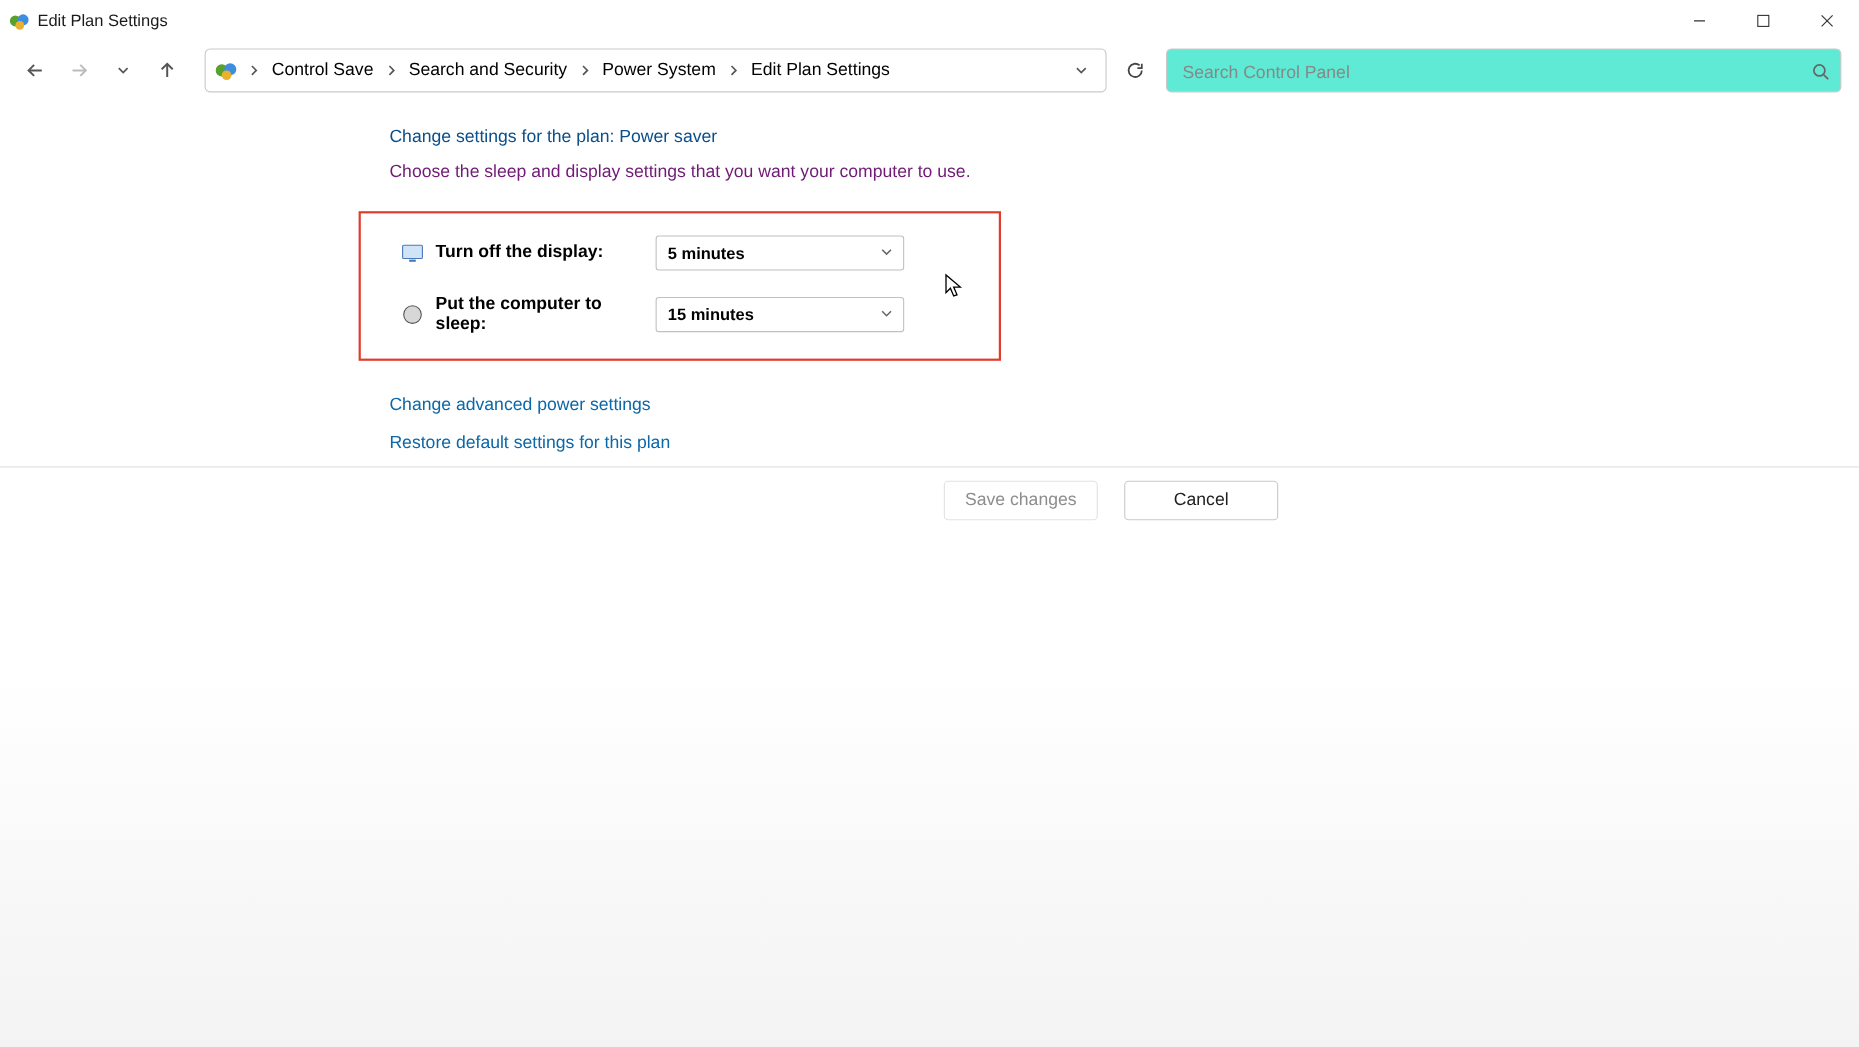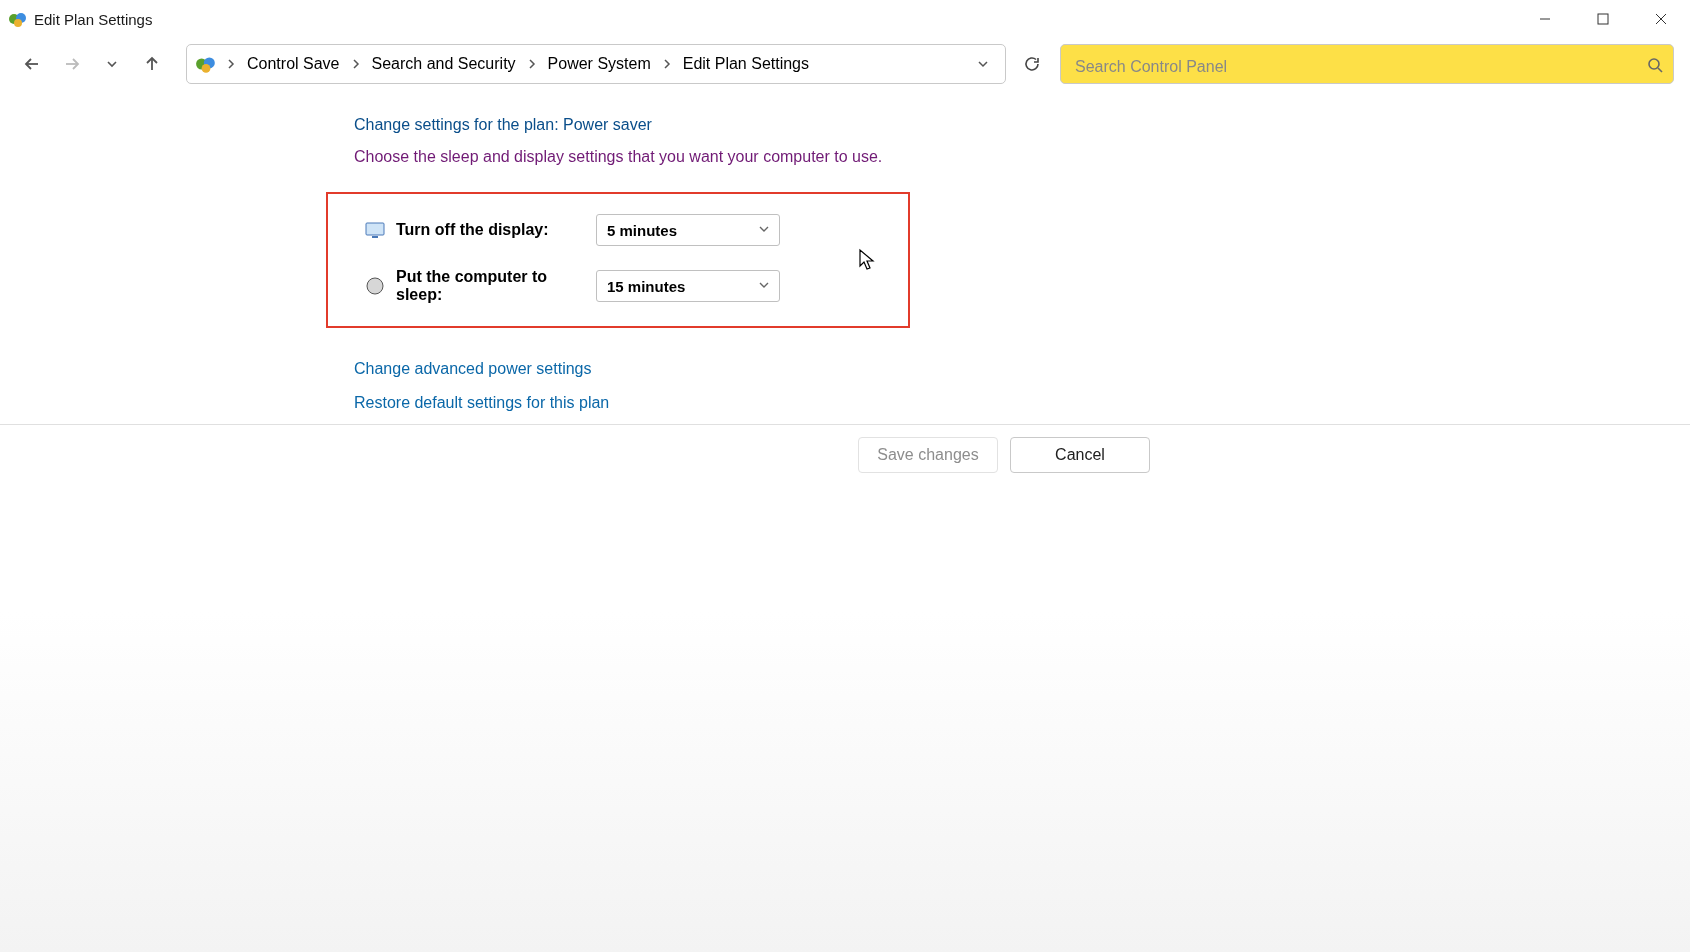--- a/index.html
+++ b/index.html
@@ -29,52 +29,52 @@
     .crumb-sep { color:#555; padding:0 8px; font-size:12px; display:flex; align-items:center; }
     .crumb { font-size:16px; color:#000; cursor:pointer; padding:4px 4px; }
     .addressbar .spacer { flex:1; }
     .ab-drop { width:28px; display:flex; justify-content:center; color:#555; cursor:pointer; }
 
     .refresh-btn { width:40px; height:40px; display:flex; align-items:center; justify-content:center;
                    margin-left:6px; cursor:pointer; color:#444; border-radius:4px; }
 
     .searchbox { flex:1; height:40px; margin-left:8px; margin-right:6px; border:1px solid #c9c9c9;
                  border-radius:5px; display:flex; align-items:center; padding:6px 10px 0 14px;
-                 background:#fde047; }
+                 background:#5eead4; }
     .searchbox input { border:none; outline:none; flex:1; font-size:16px; color:#555;
                        background:transparent; }
     .searchbox input::placeholder { color:#888; }
     .searchbox .search-icon { color:#666; }
 
     
     .content { padding:26px 0 0 354px; }
     .page-title { font-size:16px; font-weight:400; color:#0a4e8a; margin-bottom:14px; }
     .page-desc { font-size:16px; color:#701a75; margin-bottom:26px; }
 
     .highlight-box { border:2px solid #e23b2b; width:584px; padding:20px 24px 22px 36px;
                      margin-left:-28px; position:relative;font-weight:bold; }
     .setting-row { display:flex; align-items:center; margin-bottom:22px; }
     .setting-row:last-child { margin-bottom:0; }
     .setting-row .row-icon { width:22px; height:22px; margin-right:10px; }
     .setting-label { font-size:16px; color:#000; width:200px; }
-    .dropdown { width:184px; height:32px; border:1px solid #c0c0c0; border-radius:3px;
+    .dropdown { width:226px; height:32px; border:1px solid #c0c0c0; border-radius:3px;
                 display:flex; align-items:center; justify-content:space-between;
                 padding:0 10px 0 10px; font-size:15px; color:#000; background:#fff;
                 cursor:pointer; }
     .dropdown .chev { font-size:11px; color:#666; }
 
     .cursor { position:absolute; left:858px; top:248px; pointer-events:none; }
 
     .link { font-size:16px; color:#0a67a8; cursor:pointer; display:inline-block; }
     .link.l1 { margin-top:32px; }
     .link.l2 { margin-top:16px; }
 
     .footer-bar { position:absolute; left:0; right:0; top:424px; border-top:1px solid #e0e0e0;
                   height:60px; display:flex; align-items:center; justify-content:flex-start;
-                  padding-left:858px; gap:12px; background:#fff; }
+                  padding-left:858px; gap:24px; background:#fff; }
     .btn { min-width:140px; height:36px; border:1px solid #c9c9c9; border-radius:4px;
            background:#fff; font-size:16px; display:flex; align-items:center;
            justify-content:center; padding:0 18px; cursor:pointer; }
     .btn.disabled { color:#8d8d8d; border-color:#e2e2e2; cursor:default; }
 
     .bottom-gradient { position:absolute; left:0; right:0; bottom:0; height:340px;
                        background:linear-gradient(#ffffff,#f3f3f3); pointer-events:none; z-index:-1; }
   </style>
 </head>
 <body>

